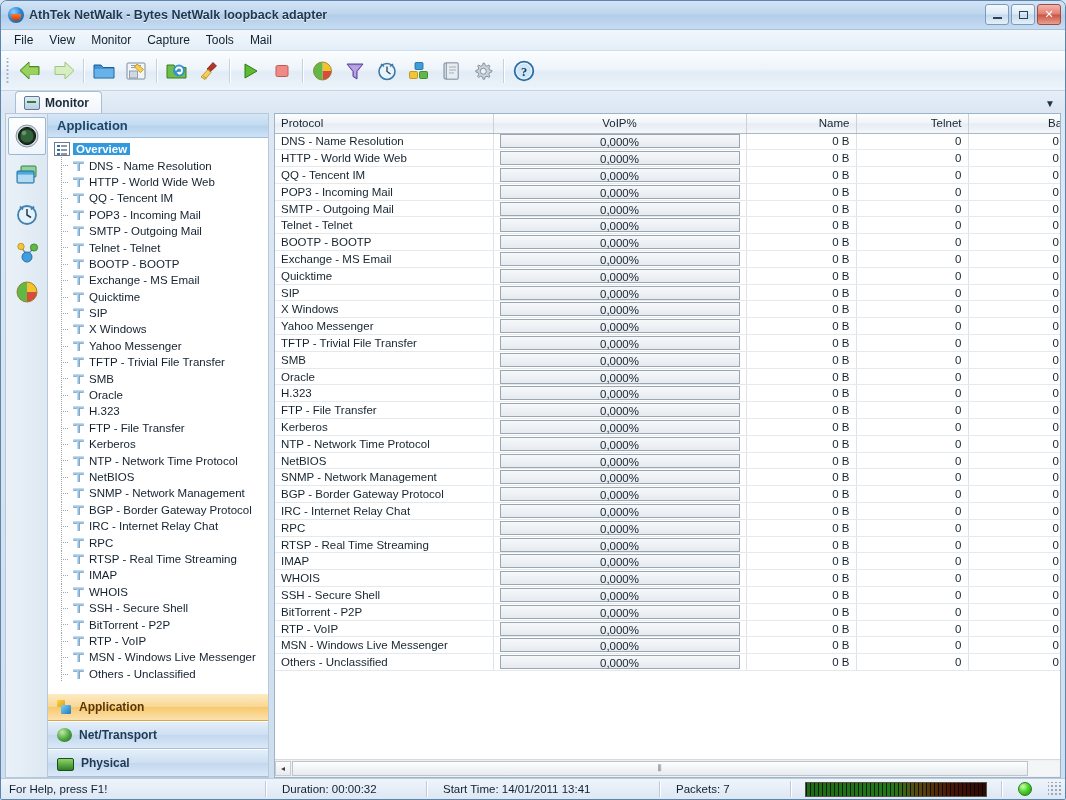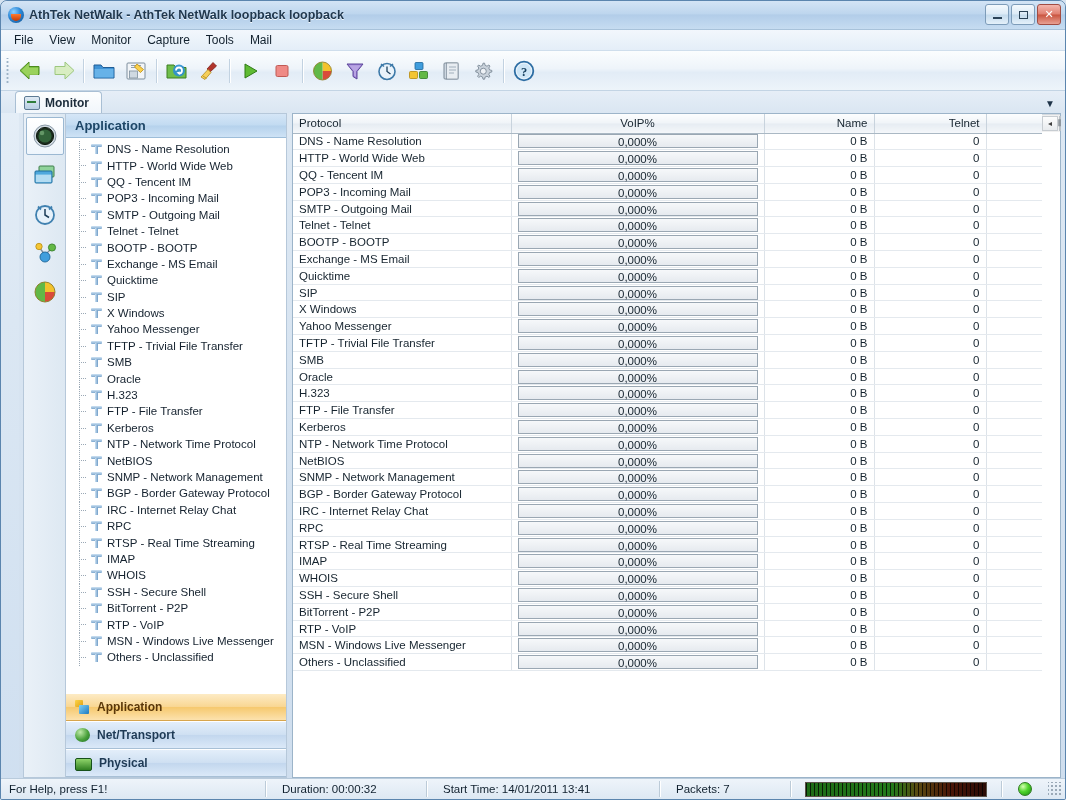--- a/index.html
+++ b/index.html
@@ -104,21 +104,20 @@
   .tab-dropdown{
     position:absolute;right:6px;bottom:1px;width:18px;height:18px;
     display:flex;align-items:center;justify-content:center;color:#1e3348;font-size:10px;
   }
 
   
   .content{
     flex:1 1 auto;display:flex;min-height:0;
     padding:0 4px 0 4px;box-sizing:border-box;
     background:linear-gradient(to bottom,#dde8f3,#cfdeee);
-    margin-left:18px;
   }
 
   
   .rail{
     width:42px;flex:0 0 42px;
     background:linear-gradient(to right,#eaf1f8,#dde8f2);
     border:1px solid #b6c8da;border-right:none;
     display:flex;flex-direction:column;align-items:center;
     padding-top:3px;box-sizing:border-box;
   }
@@ -199,21 +198,21 @@
   .acc-ico.app:after{content:"";position:absolute;left:4px;top:5px;width:10px;height:9px;border-radius:1px;
     background:linear-gradient(135deg,#7fd0f5,#1d79bf);}
   .acc-ico.net{border-radius:50%;
     background:radial-gradient(circle at 35% 30%,#bfeaa8 0%,#49a03a 55%,#1d6b2a 100%);
     width:14px;height:14px;}
   .acc-ico.phy{background:linear-gradient(to bottom,#8fd46a,#2f7f22);border:1px solid #17511a;border-radius:2px;
     height:11px;margin-top:2px;}
 
   
   .pane{
-    flex:1 1 auto;display:flex;flex-direction:row;min-width:0;
+    flex:1 1 auto;display:flex;flex-direction:column;min-width:0;
     margin-left:5px;
     border:1px solid #9cb4c9;background:#fff;box-sizing:border-box;
   }
   .grid-wrap{flex:1 1 auto;overflow:hidden;position:relative;}
   table.grid{border-collapse:collapse;width:800px;table-layout:fixed;}
   table.grid th{
     height:19px;font-size:11.5px;font-weight:normal;color:#16242f;
     background:linear-gradient(to bottom,#fcfdfe 0%,#f0f4f8 48%,#e6ecf2 52%,#f4f7fa 100%);
     border-right:1px solid #c8d3dd;border-bottom:1px solid #aab8c4;
     padding:0 6px;box-sizing:border-box;
@@ -277,21 +276,21 @@
     background-image:radial-gradient(circle,#9aa9b7 1px,transparent 1.2px);
     background-size:4px 4px;background-position:2px 2px;}
 </style>
 </head>
 <body>
 
 <div class="win">
 
   <div class="titlebar">
     <div class="app-icon"></div>
-    <div class="title-text">AthTek NetWalk - AthTek NetWalk loopback loopback</div>
+    <div class="title-text">AthTek NetWalk - Bytes NetWalk loopback adapter</div>
     <div class="wbtns">
       <div class="wbtn min">
           <span class="gl"></span>
         </div>
       <div class="wbtn max">
           <span class="gl"></span>
         </div>
       <div class="wbtn close">✕</div>
     </div>
   </div>
@@ -464,20 +463,24 @@
           <path d="M14 14 L24 14 A10 10 0 0 1 14 24 Z" fill="#d94b3a"></path>
           <path d="M14 14 L14 24 A10 10 0 0 1 14 4 Z" fill="#62b846"></path>
           <circle cx="14" cy="14" r="10" fill="none" stroke="#8c7a23" stroke-width=".9"></circle>
         </svg>
       </div>
     </div>
 
     <div class="explorer">
       <div class="exp-header">Application</div>
       <div class="tree" id="tree">
+          <div class="tnode bold">
+            <span class="ico-overview"></span>
+            <span class="tlabel sel">Overview</span>
+          </div>
           <div class="tnode child">
             <span class="ico-leaf"></span>
             <span class="tlabel">DNS - Name Resolution</span>
           </div>
           <div class="tnode child">
             <span class="ico-leaf"></span>
             <span class="tlabel">HTTP - World Wide Web</span>
           </div>
           <div class="tnode child">
             <span class="ico-leaf"></span>

